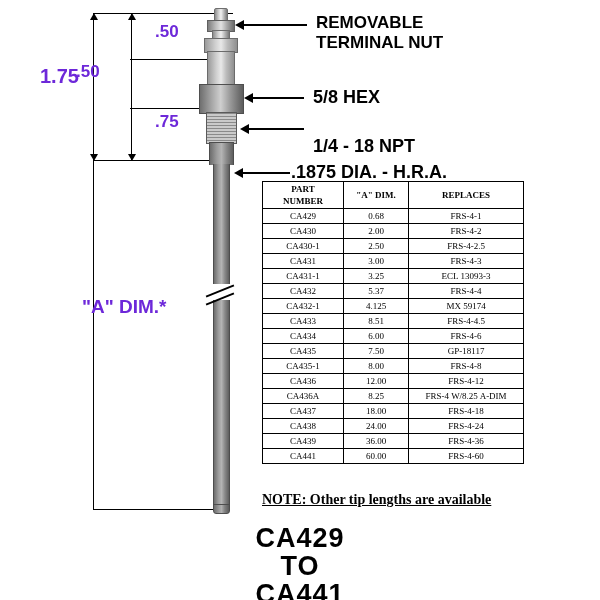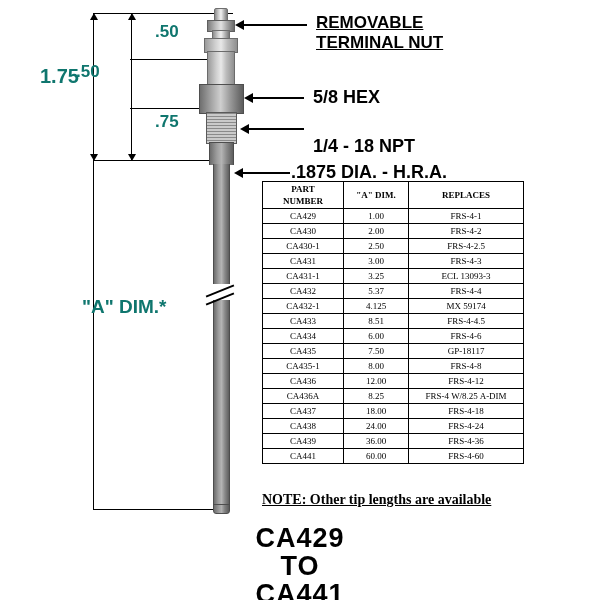--- a/index.html
+++ b/index.html
@@ -26,21 +26,21 @@
     position: absolute;
     background: #000;
   }
   .vline { width: 1px; }
   .hline { height: 1px; }
 
   .dimlabel {
     position: absolute;
     font-family: "Liberation Sans", sans-serif;
     font-weight: bold;
-    color: #0f766e;
+    color: #6d28d9;
     white-space: nowrap;
   }
 
   
   .part { position: absolute; }
 
   .terminal-stud {
     background: linear-gradient(to right, #8d8d8d, #d8d8d8 35%, #f0f0f0 50%, #c0c0c0 70%, #7a7a7a);
     border: 1px solid #6f6f6f;
   }
@@ -226,21 +226,21 @@
   <div class="part shank" style="left:213px; top:300px; width:15px; height:205px;"></div>
 
   <div class="breakline" style="left:208px; top:284px; width:26px; height:16px;"></div>
   <div class="break-slash" style="left:205px; top:290px; transform:rotate(-22deg);"></div>
   <div class="break-slash" style="left:205px; top:298px; transform:rotate(-22deg);"></div>
 
   <div class="part tipcap" style="left:213px; top:504px; width:15px; height:8px;"></div>
 
   <div class="leader" style="left:243px; top:24px; width:64px;"></div>
   <div class="arrow-left" style="left:235px; top:20px;"></div>
-  <div class="callout" style="left:316px; top:13px; font-size:17px;text-decoration:underline;">
+  <div class="callout" style="left:316px; top:13px; font-size:17px;">
     <div>REMOVABLE</div>
     <div>TERMINAL NUT</div>
   </div>
 
   <div class="leader" style="left:252px; top:97px; width:52px;"></div>
   <div class="arrow-left" style="left:244px; top:93px;"></div>
   <div class="callout" style="left:313px; top:87px; font-size:18px;">5/8 HEX</div>
 
   <div class="leader" style="left:248px; top:128px; width:56px;"></div>
   <div class="arrow-left" style="left:240px; top:124px;"></div>
@@ -258,21 +258,21 @@
             <span>PART</span><br>
             <span>NUMBER</span>
           </th>
           <th>"A" DIM.</th>
           <th>REPLACES</th>
         </tr>
       </thead>
       <tbody id="spec-body">
           <tr>
             <td class="col-part">CA429</td>
-            <td class="col-dim">1.00</td>
+            <td class="col-dim">0.68</td>
             <td class="col-rep">FRS-4-1</td>
           </tr>
           <tr>
             <td class="col-part">CA430</td>
             <td class="col-dim">2.00</td>
             <td class="col-rep">FRS-4-2</td>
           </tr>
           <tr>
             <td class="col-part">CA430-1</td>
             <td class="col-dim">2.50</td>

